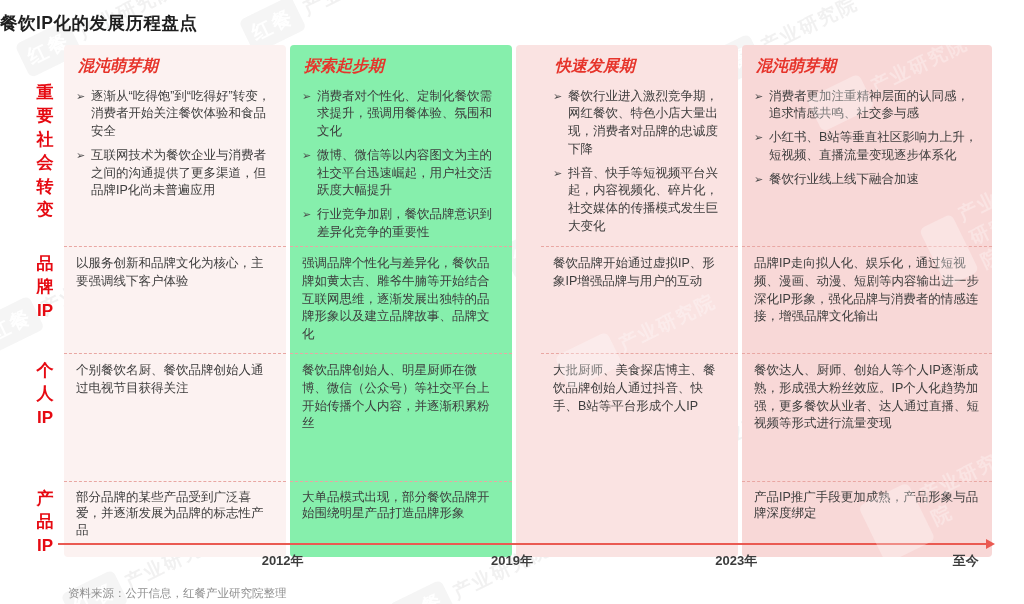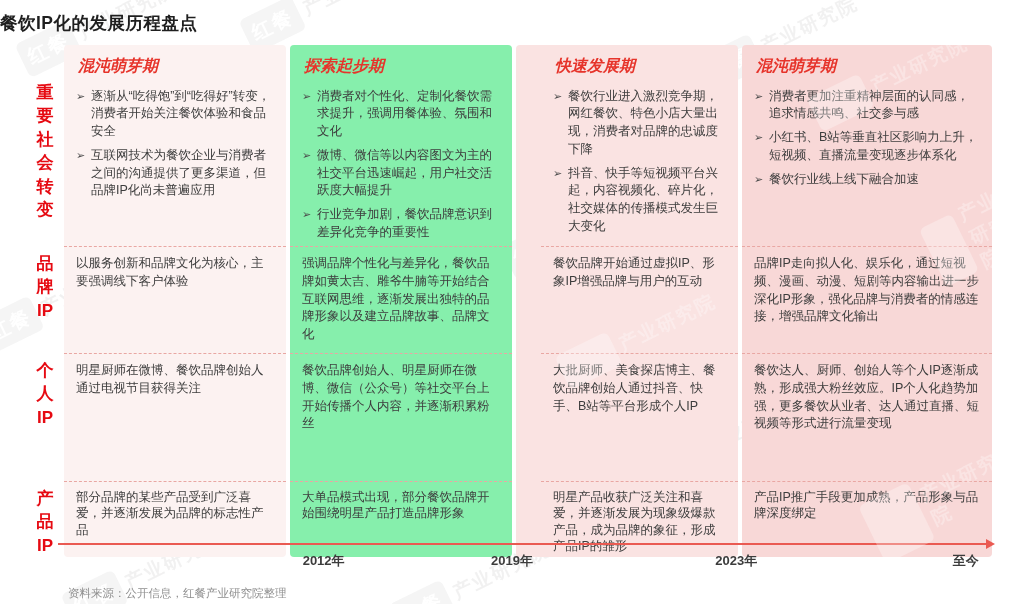--- a/index.html
+++ b/index.html
@@ -131,21 +131,21 @@
           </div>
           <div class="bullet">
             <span class="bullet-icon">➢</span>
             <span class="bullet-text">互联网技术为餐饮企业与消费者之间的沟通提供了更多渠道，但品牌IP化尚未普遍应用</span>
           </div>
         </div>
         <div class="cell r1">
           <p class="cell-text">以服务创新和品牌文化为核心，主要强调线下客户体验</p>
         </div>
         <div class="cell r2">
-          <p class="cell-text">明星厨师在微博、餐饮品牌创始人通过电视节目获得关注</p>
+          <p class="cell-text">个别餐饮名厨、餐饮品牌创始人通过电视节目获得关注</p>
         </div>
         <div class="cell r3">
           <p class="cell-text">部分品牌的某些产品受到广泛喜爱，并逐渐发展为品牌的标志性产品</p>
         </div>
       </div>
       <div class="period-col" style="background: #86efac;">
         <div class="cell r0">
           <div class="col-header" style="color: rgb(230, 52, 43);">探索起步期</div>
           <div class="bullet">
             <span class="bullet-icon">➢</span>
@@ -180,23 +180,20 @@
           <div class="bullet">
             <span class="bullet-icon">➢</span>
             <span class="bullet-text">抖音、快手等短视频平台兴起，内容视频化、碎片化，社交媒体的传播模式发生巨大变化</span>
           </div>
         </div>
         <div class="cell r1">
           <p class="cell-text">餐饮品牌开始通过虚拟IP、形象IP增强品牌与用户的互动</p>
         </div>
         <div class="cell r2">
           <p class="cell-text">大批厨师、美食探店博主、餐饮品牌创始人通过抖音、快手、B站等平台形成个人IP</p>
-        </div>
-        <div class="cell r3">
-          <p class="cell-text">明星产品收获广泛关注和喜爱，并逐渐发展为现象级爆款产品，成为品牌的象征，形成产品IP的雏形</p>
         </div>
       </div>
       <div class="period-col" style="background: rgb(248, 216, 215);">
         <div class="cell r0">
           <div class="col-header" style="color: rgb(230, 52, 43);">混沌萌芽期</div>
           <div class="bullet">
             <span class="bullet-icon">➢</span>
             <span class="bullet-text">消费者更加注重精神层面的认同感，追求情感共鸣、社交参与感</span>
           </div>
           <div class="bullet">
@@ -217,21 +214,21 @@
         <div class="cell r3">
           <p class="cell-text">产品IP推广手段更加成熟，产品形象与品牌深度绑定</p>
         </div>
       </div>
     </div>
 
   <div class="tl-line">
     <span class="tl-arrow"></span>
   </div>
   <div class="tl-labels">
-      <span class="tl-label" style="left: 27.6%; margin-left: 41px;">2012年</span>
+      <span class="tl-label" style="left: 27.6%;">2012年</span>
       <span class="tl-label" style="left: 50%;">2019年</span>
       <span class="tl-label" style="left: 71.9%;">2023年</span>
       <span class="tl-label" style="left: 94.3%;">至今</span>
     </div>
 
   <div class="source">资料来源：公开信息，红餐产业研究院整理</div>
 
   <div class="wm-layer over">
       <div class="wm-tile" style="left: 928px; top: 198px;">
         <span class="wm-box">红餐</span>

